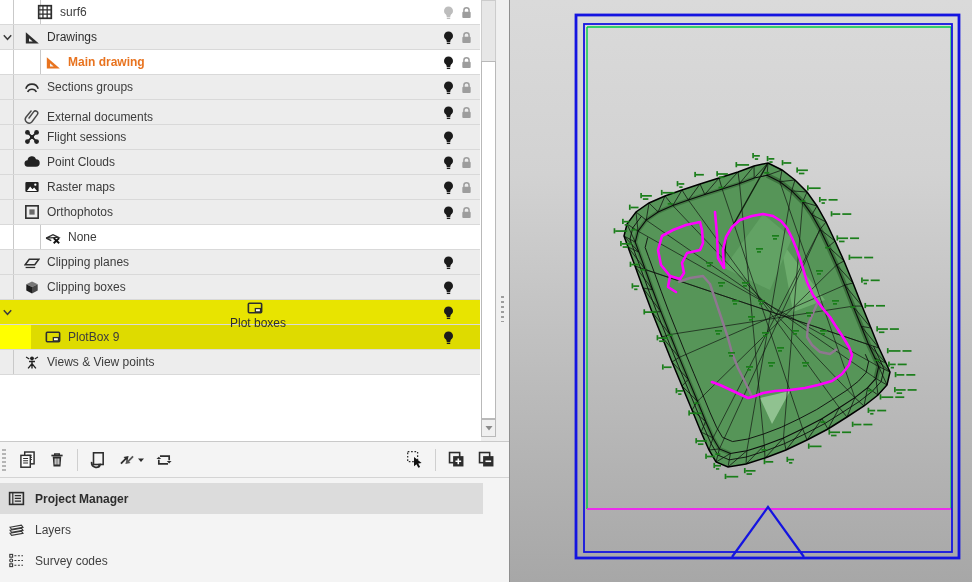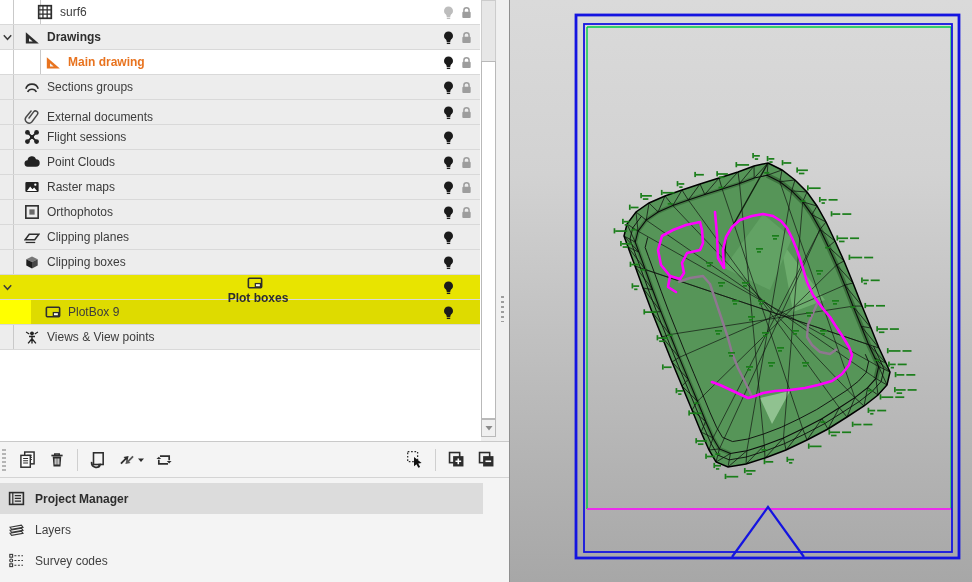--- a/index.html
+++ b/index.html
@@ -13,21 +13,21 @@
        background:#ededed;border-bottom:1px solid #d9d9d9;cursor:default;}
   .row.white{background:#fff;}
   .row.yellow{background:#e8e400;}
   .row.yellowchild{background:#dedb00;}
   .row.yellowchild .lstrip{position:absolute;left:0;top:0;width:31px;height:100%;background:#ffff00;}
   .row .guide1{position:absolute;left:13px;top:0;height:100%;width:1px;background:#c9c9c9;}
   .row .guide2{position:absolute;left:40px;top:0;height:100%;width:1px;background:#c9c9c9;}
   .row .chev{position:absolute;left:1px;top:6px;width:13px;height:13px;}
   .row .ticon{flex:none;width:16px;height:16px;margin-right:7px;display:inline-flex;position:relative;z-index:1;}
   .row .lbl{color:#3c3c3c;white-space:nowrap;position:relative;z-index:1;}
-  .row.bold .lbl{font-weight:bold;color:#2e2e2e;}
+  .row.bold .lbl{font-weight:normal;color:#2e2e2e;}
   .row.orange .lbl{color:#e8731f;font-weight:bold;}
   .row .bulb{position:absolute;left:441px;top:5px;width:15px;height:15px;}
   .row .lock{position:absolute;left:459px;top:5px;width:15px;height:15px;}
   
   .vscroll{position:absolute;left:481px;top:0;width:16px;height:441px;background:#efefef;}
   .vs-thumb{position:absolute;left:0;top:0;width:15px;height:62px;background:#e7e7e7;border:1px solid #cccccc;box-sizing:border-box;}
   .vs-track{position:absolute;left:0;top:61px;width:15px;height:358px;background:#fff;border:1px solid #b9b9b9;box-sizing:border-box;}
   .vs-btn{position:absolute;left:0;top:419px;width:15px;height:18px;background:#f0f0f0;border:1px solid #b9b9b9;box-sizing:border-box;
           display:flex;align-items:center;justify-content:center;}
   
@@ -230,20 +230,32 @@
           <span class="lbl">Orthophotos</span>
           <span class="bulb"><svg viewBox="0 0 14 14">
               <circle cx="7" cy="5.5" r="4.2" fill="#1b1b1b"></circle>
               <polygon points="4.6,7.8 9.4,7.8 8.6,11.2 5.4,11.2" fill="#1b1b1b"></polygon>
               <rect x="5.4" y="11.8" width="3.2" height="1.3" fill="#1b1b1b"></rect>
             </svg></span>
           <span class="lock"><svg viewBox="0 0 14 14">
               <path d="M4.6 6.6 V4.9 a2.4 2.4 0 0 1 4.8 0 V6.6" fill="none" stroke="#9d9d9d" stroke-width="1.4"></path>
               <rect x="3.1" y="6.4" width="7.8" height="5.8" rx="0.9" fill="#9d9d9d"></rect>
             </svg></span>
+        </div>
+        <div class="row white" style="padding-left: 45px;">
+          <i class="guide1"></i>
+          <i class="guide2"></i>
+          <span class="ticon" style="color: rgb(46, 46, 46);">
+            <svg viewBox="0 0 14 14">
+              <polygon points="1,8 7,5 11.6,7.3" fill="none" stroke="#2e2e2e" stroke-width="1.2"></polygon>
+              <path d="M1 8 L5.5 10.2" fill="none" stroke="#2e2e2e" stroke-width="1.2"></path>
+              <path d="M7.6 8 L12.4 12.4 M12.4 8 L7.6 12.4" stroke="#111" stroke-width="1.7"></path>
+            </svg>
+          </span>
+          <span class="lbl">None</span>
         </div>
         <div class="row" style="padding-left: 24px;">
           <i class="guide1"></i>
           <span class="ticon" style="color: rgb(46, 46, 46);">
             <svg viewBox="0 0 14 14">
               <polygon points="1,9.4 4.6,4.6 13,4.6 9.4,9.4" fill="none" stroke="#2e2e2e" stroke-width="1.3"></polygon>
               <path d="M1.4 11.8 H9.8" stroke="#2e2e2e" stroke-width="1.1"></path>
             </svg>
           </span>
           <span class="lbl">Clipping planes</span>

